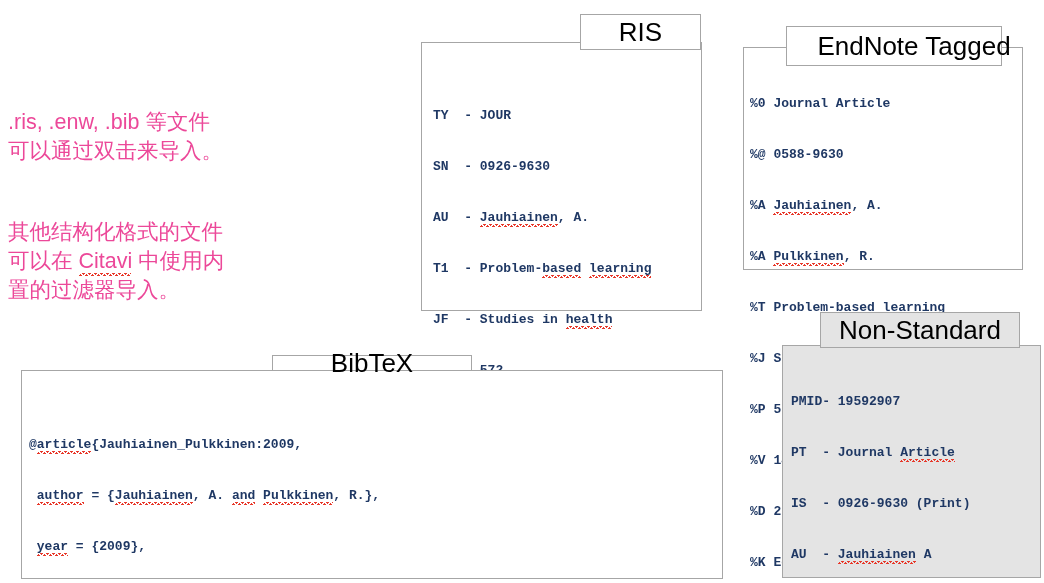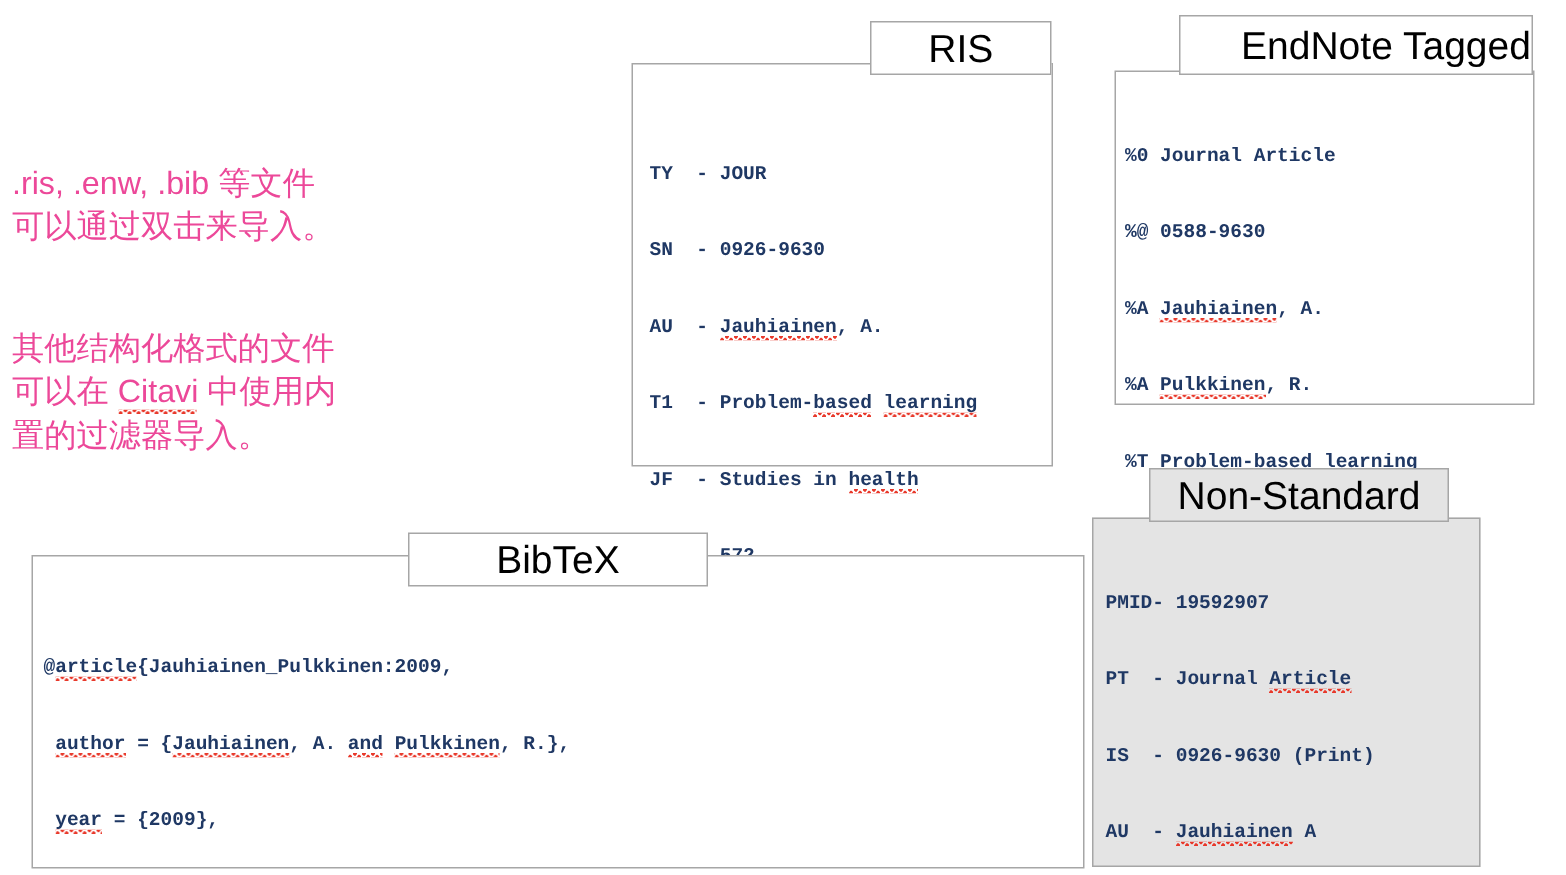--- a/index.html
+++ b/index.html
@@ -113,31 +113,31 @@
   
   
   #card-ris { left: 421px; top: 14px; width: 281px; height: 297px; }
   #card-ris .card-body { left: 0px; top: 28px; width: 281px; height: 269px; }
   #card-ris .card-title { left: 159px; top: 0px; width: 121px; height: 36px; }
   #card-ris .record { left: 12px; top: 59px; }
 
   
   #card-endnote { left: 743px; top: 10px; width: 280px; height: 260px; }
   #card-endnote .card-body { left: 0px; top: 37px; width: 280px; height: 223px; }
-  #card-endnote .card-title { left: 43px; top: 0px; width: 236px; height: 40px; padding-left: 40px; }
+  #card-endnote .card-title { left: 43px; top: 16px; width: 216px; height: 40px; padding-left: 40px; }
   #card-endnote .record { left: 7px; top: 51px; }
 
   
   #card-bibtex { left: 21px; top: 355px; width: 702px; height: 224px; }
   #card-bibtex .card-body { left: 0px; top: 15px; width: 702px; height: 209px; }
-  #card-bibtex .card-title { left: 251px; top: 0px; width: 200px; height: 36px; }
+  #card-bibtex .card-title { left: 251px; top: 0px; width: 200px; height: 16px; }
   #card-bibtex .record { left: 8px; top: 47px; }
 
   
-  #card-nonstd { left: 728px; top: 312px; width: 259px; height: 266px; }
+  #card-nonstd { left: 782px; top: 312px; width: 259px; height: 266px; }
   #card-nonstd .card-body { left: 0px; top: 33px; width: 259px; height: 233px; }
   #card-nonstd .card-title { left: 38px; top: 0px; width: 200px; height: 36px; }
   #card-nonstd .record { left: 9px; top: 47px; }
 </style>
 </head>
 <body>
 
 <div class="note-block note-1">
   <span>.ris, .enw, .bib </span><span>等文件可以通过双击来导入。</span>
 </div>

